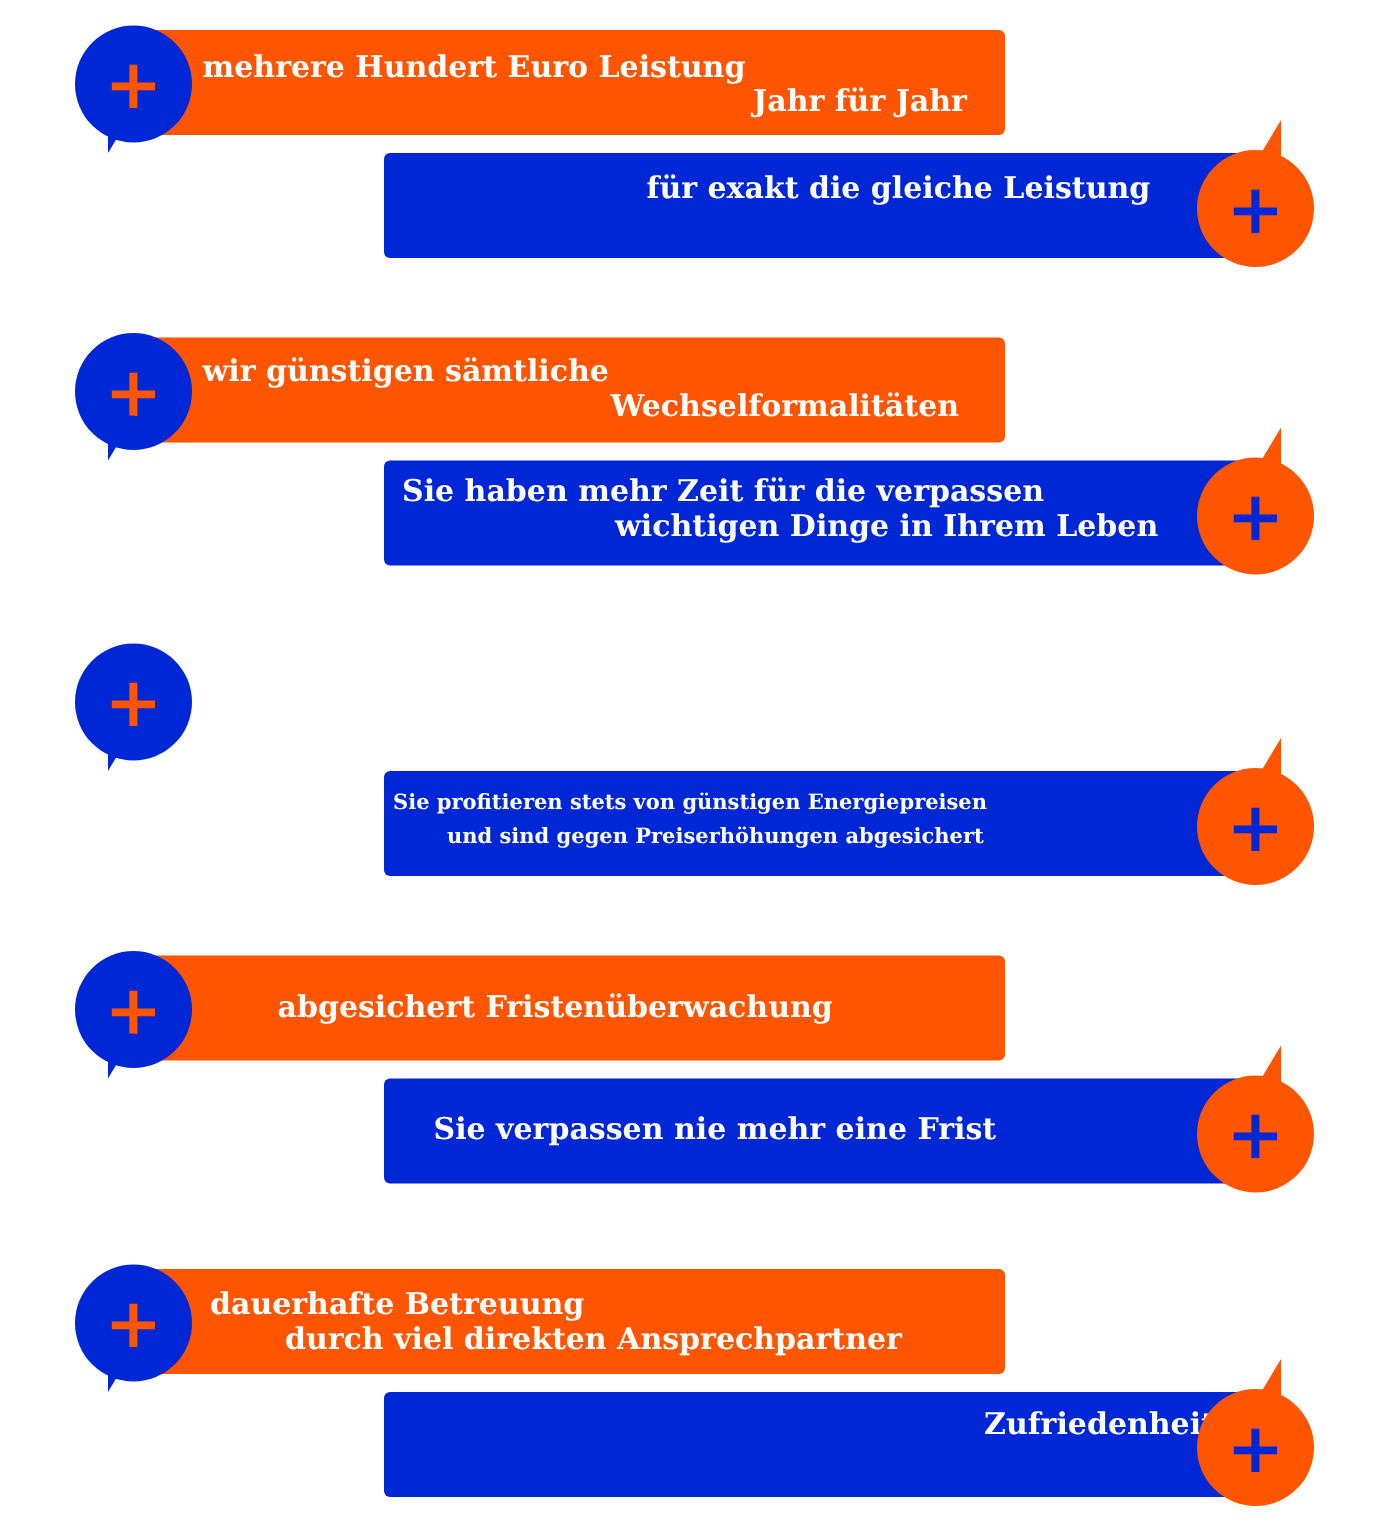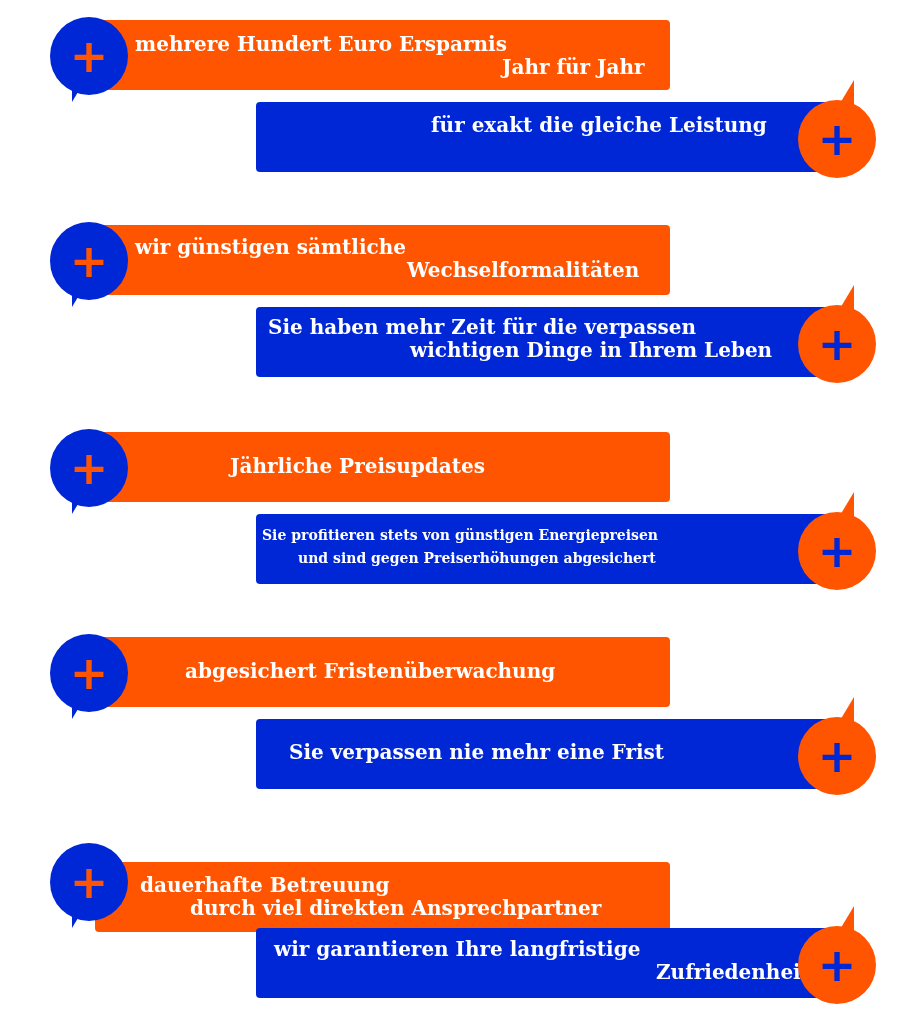--- a/index.html
+++ b/index.html
@@ -21,21 +21,21 @@
           font-family:"DejaVu Sans", sans-serif; font-weight:bold; font-size:46px; line-height:46px; }
   .bubble-l .plus { color:#ff5500; }
   .bubble-r .plus { color:#0027d6; }
   .l1, .l2 { display:block; white-space:nowrap; }
 </style>
 </head>
 <body>
 
 <div class="group" style="top:12px">
   <div class="bar bar-o" style="padding:13px 0 0 40px;">
-    <span class="l1">mehrere Hundert Euro Ersparnis</span>
+    <span class="l1">mehrere Hundert Euro Leistung</span>
     <span class="l2" style="padding-left:367px">Jahr für Jahr</span>
   </div>
   <div class="bubble bubble-l">
       <span class="plus">+</span>
     </div>
   <div class="bar bar-b" style="padding:12px 0 0 12px;">
     <span class="l2" style="padding-left:163px">für exakt die gleiche Leistung</span>
   </div>
   <div class="bubble bubble-r">
       <span class="plus">+</span>
@@ -53,23 +53,20 @@
   <div class="bar bar-b" style="padding:9px 0 0 12px;">
     <span class="l1">Sie haben mehr Zeit für die verpassen</span>
     <span class="l2" style="padding-left:142px">wichtigen Dinge in Ihrem Leben</span>
   </div>
   <div class="bubble bubble-r">
       <span class="plus">+</span>
     </div>
 </div>
 
 <div class="group" style="top:424px">
-  <div class="bar bar-o" style="padding:23px 0 0 135px;">
-    <span class="l1">Jährliche Preisupdates</span>
-  </div>
   <div class="bubble bubble-l">
       <span class="plus">+</span>
     </div>
   <div class="bar bar-b" style="padding:10px 0 0 6px; font-size:14px;">
     <span class="l1">Sie profitieren stets von günstigen Energiepreisen</span>
     <span class="l2" style="padding-left:36px">und sind gegen Preiserhöhungen abgesichert</span>
   </div>
   <div class="bubble bubble-r">
       <span class="plus">+</span>
     </div>
@@ -84,27 +81,26 @@
     </div>
   <div class="bar bar-b" style="padding:22px 0 0 33px;">
     <span class="l1">Sie verpassen nie mehr eine Frist</span>
   </div>
   <div class="bubble bubble-r">
       <span class="plus">+</span>
     </div>
 </div>
 
 <div class="group" style="top:838px">
-  <div class="bar bar-o" style="padding:12px 0 0 45px;margin-top:16px;">
+  <div class="bar bar-o" style="padding:12px 0 0 45px;">
     <span class="l1">dauerhafte Betreuung</span>
     <span class="l2" style="padding-left:50px">durch viel direkten Ansprechpartner</span>
   </div>
   <div class="bubble bubble-l">
       <span class="plus">+</span>
     </div>
   <div class="bar bar-b" style="padding:10px 0 0 18px;">
-    <span class="l1">wir garantieren Ihre langfristige</span>
     <span class="l2" style="padding-left:382px">Zufriedenheit</span>
   </div>
   <div class="bubble bubble-r">
       <span class="plus">+</span>
     </div>
 </div>
 
 </body></html>

